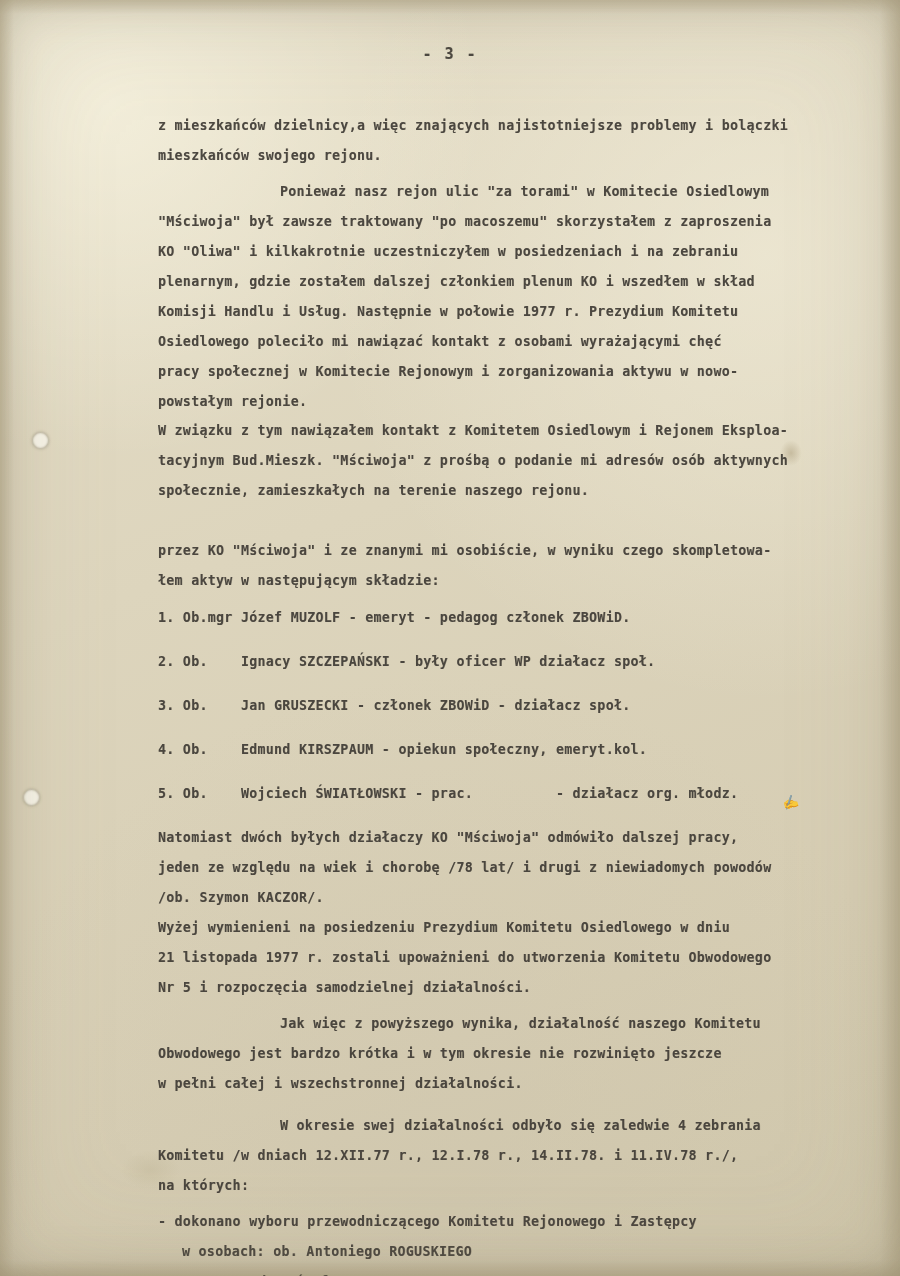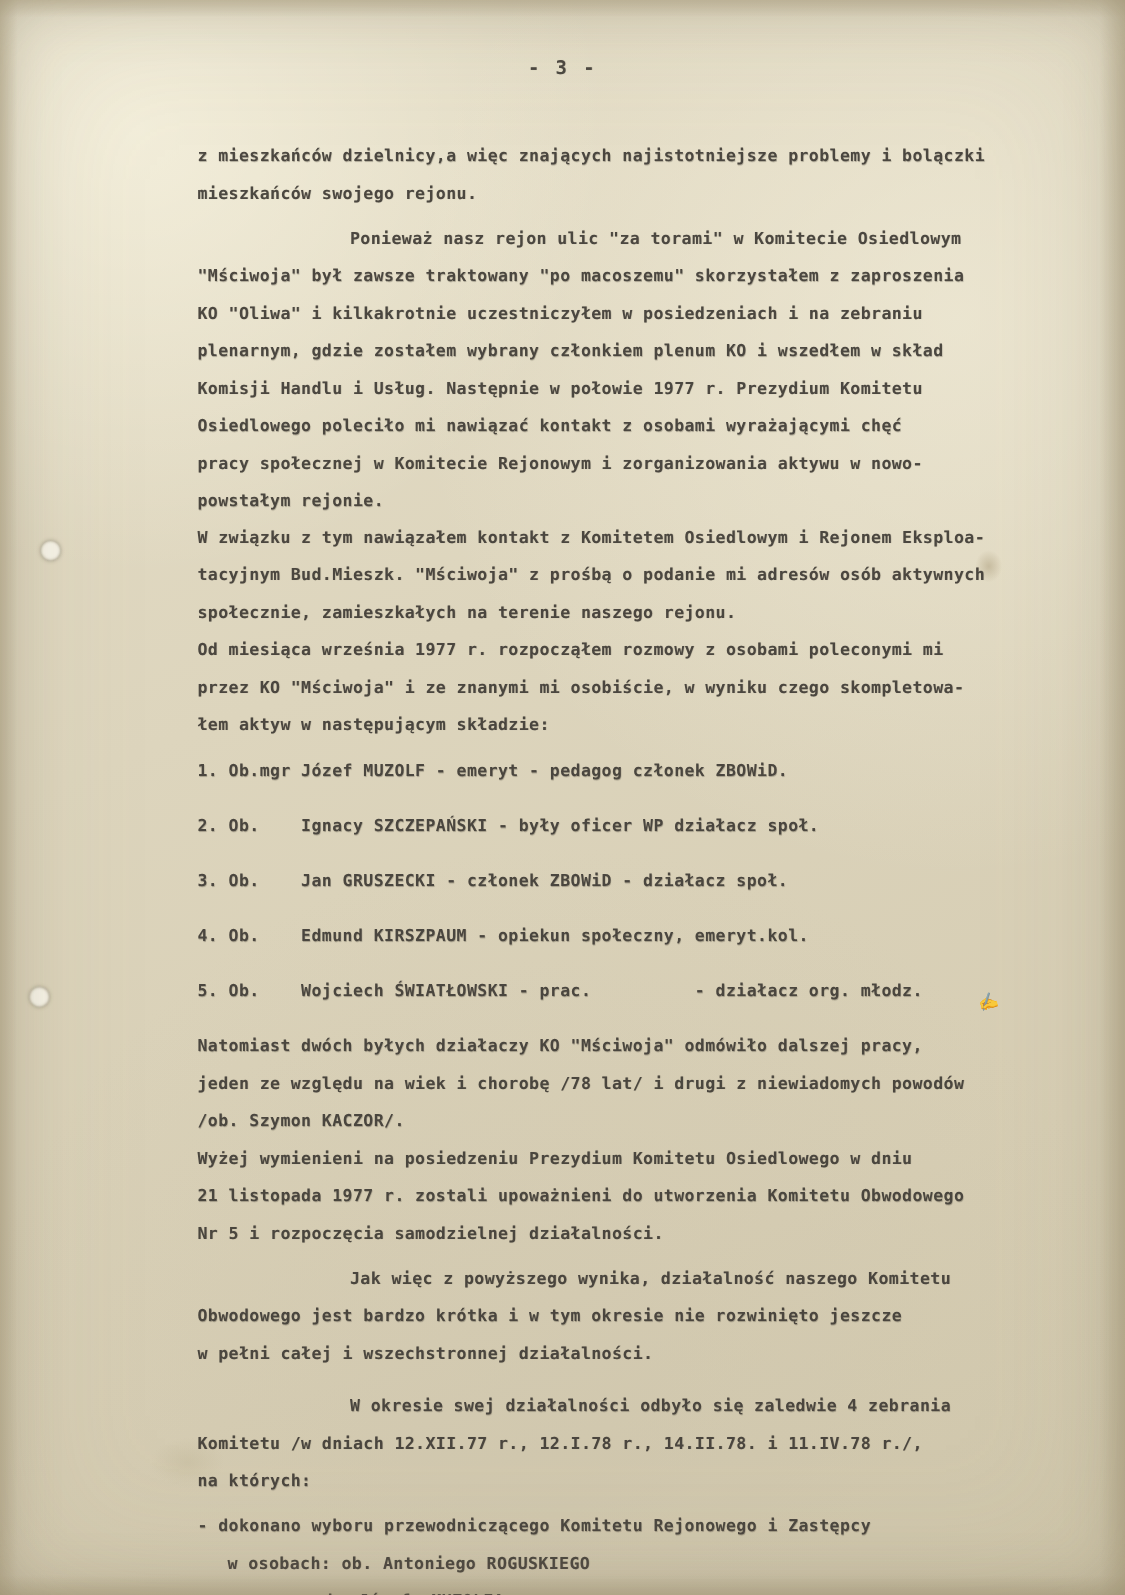--- a/index.html
+++ b/index.html
@@ -129,29 +129,28 @@
   <div id="ink-mark">✍</div>
 
   <div class="line page-number">- 3 -</div>
 
   <div id="doc-text">
       <div class="line" style="top: 118px; left: 158px;">z mieszkańców dzielnicy,a więc znających najistotniejsze problemy i bolączki</div>
       <div class="line" style="top: 148px; left: 158px;">mieszkańców swojego rejonu.</div>
       <div class="line" style="top: 184px; left: 280px;">Ponieważ nasz rejon ulic "za torami" w Komitecie Osiedlowym</div>
       <div class="line" style="top: 214px; left: 158px;">"Mściwoja" był zawsze traktowany "po macoszemu" skorzystałem z zaproszenia</div>
       <div class="line" style="top: 244px; left: 158px;">KO "Oliwa" i kilkakrotnie uczestniczyłem w posiedzeniach i na zebraniu</div>
-      <div class="line" style="top: 274px; left: 158px;">plenarnym, gdzie zostałem wybrany członkiem plenum KO i wszedłem w skład</div>
+      <div class="line" style="top: 274px; left: 158px;">plenarnym, gdzie zostałem dalszej członkiem plenum KO i wszedłem w skład</div>
       <div class="line" style="top: 304px; left: 158px;">Komisji Handlu i Usług. Następnie w połowie 1977 r. Prezydium Komitetu</div>
       <div class="line" style="top: 334px; left: 158px;">Osiedlowego poleciło mi nawiązać kontakt z osobami wyrażającymi chęć</div>
       <div class="line" style="top: 364px; left: 158px;">pracy społecznej w Komitecie Rejonowym i zorganizowania aktywu w nowo-</div>
       <div class="line" style="top: 394px; left: 158px; text-align: right;">powstałym rejonie.</div>
       <div class="line" style="top: 423px; left: 158px;">W związku z tym nawiązałem kontakt z Komitetem Osiedlowym i Rejonem Eksploa-</div>
       <div class="line" style="top: 453px; left: 158px;">tacyjnym Bud.Mieszk. "Mściwoja" z prośbą o podanie mi adresów osób aktywnych</div>
       <div class="line" style="top: 483px; left: 158px; text-align: center;">społecznie, zamieszkałych na terenie naszego rejonu.</div>
-      <div class="line" style="top: 513px; left: 158px;">Od miesiąca września 1977 r. rozpocząłem rozmowy z osobami poleconymi mi</div>
       <div class="line" style="top: 543px; left: 158px;">przez KO "Mściwoja" i ze znanymi mi osobiście, w wyniku czego skompletowa-</div>
       <div class="line" style="top: 573px; left: 158px;">łem aktyw w następującym składzie:</div>
       <div class="line" style="top: 610px; left: 158px;">1. Ob.mgr Józef MUZOLF - emeryt - pedagog członek ZBOWiD.</div>
       <div class="line" style="top: 654px; left: 158px;">2. Ob.    Ignacy SZCZEPAŃSKI - były oficer WP działacz społ.</div>
       <div class="line" style="top: 698px; left: 158px;">3. Ob.    Jan GRUSZECKI - członek ZBOWiD - działacz społ.</div>
       <div class="line" style="top: 742px; left: 158px;">4. Ob.    Edmund KIRSZPAUM - opiekun społeczny, emeryt.kol.</div>
       <div class="line" style="top: 786px; left: 158px;">5. Ob.    Wojciech ŚWIATŁOWSKI - prac.          - działacz org. młodz.</div>
       <div class="line" style="top: 830px; left: 158px;">Natomiast dwóch byłych działaczy KO "Mściwoja" odmówiło dalszej pracy,</div>
       <div class="line" style="top: 860px; left: 158px;">jeden ze względu na wiek i chorobę /78 lat/ i drugi z niewiadomych powodów</div>
       <div class="line" style="top: 890px; left: 158px;">/ob. Szymon KACZOR/.</div>

